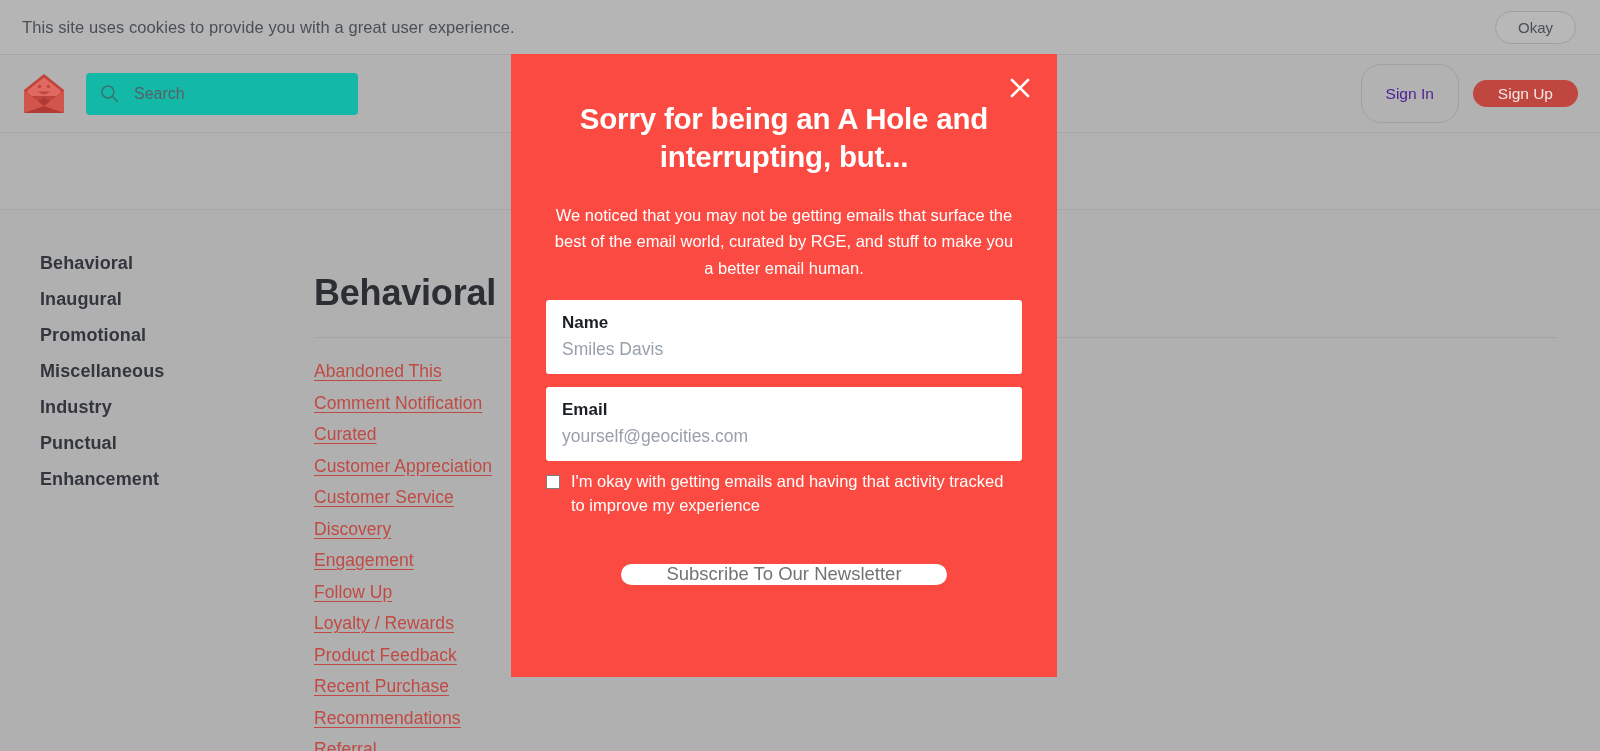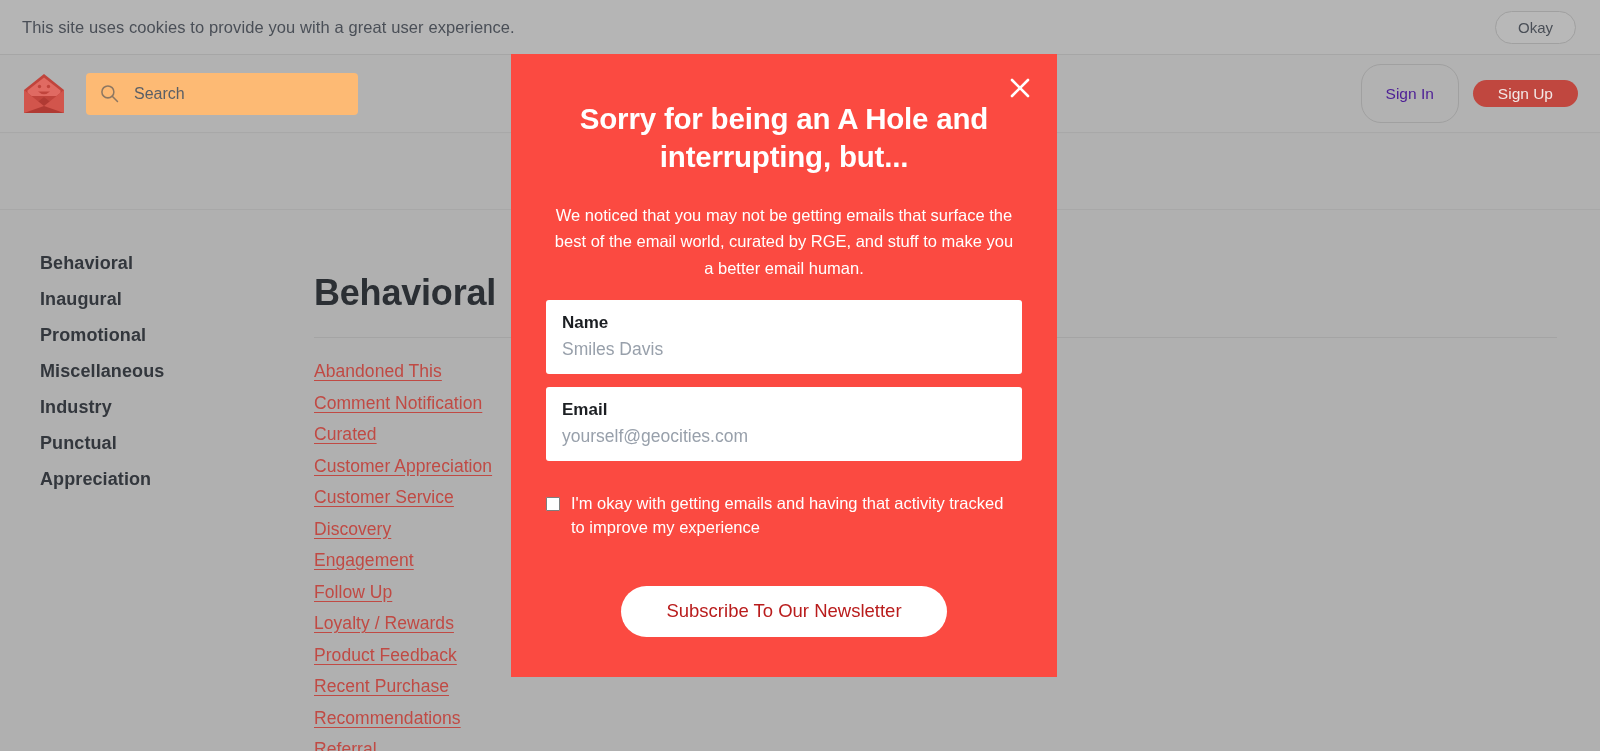--- a/index.html
+++ b/index.html
@@ -62,21 +62,21 @@
   .logo {
     width: 44px;
     height: 44px;
     flex: 0 0 auto;
     margin-right: 20px;
     display: block;
   }
   .search-box {
     width: 272px;
     height: 42px;
-    background: #fdba74;
+    background: #14b8a6;
     border: none;
     border-radius: 4px;
     display: flex;
     align-items: center;
     padding: 0 14px;
     cursor: text;
   }
   .search-ico {
     width: 19px; height: 19px;
     flex: 0 0 auto;
@@ -253,21 +253,21 @@
     width: 100%;
     font-family: "Liberation Sans", sans-serif;
     font-size: 17.5px;
     color: #98a0ab;
     background: transparent;
     line-height: 1.1;
   }
   .field-input::placeholder { color: #98a0ab; opacity: 1; }
 
   .consent-row {
-    margin-top: 30px;
+    margin-top: 8px;
     display: flex;
     align-items: flex-start;
     gap: 11px;
     padding-right: 12px;
   }
   .consent-box {
     width: 14px;
     height: 14px;
     flex: 0 0 auto;
     margin-top: 6px;
@@ -286,26 +286,26 @@
     cursor: pointer;
   }
 
   .subscribe-wrap {
     margin-top: 46px;
     display: flex;
     justify-content: center;
   }
   .subscribe-btn {
     background: #ffffff;
-    color: #b91c1c;
+    color: #737373;
     border: none;
     border-radius: 26px;
     font-family: "Liberation Sans", sans-serif;
     font-size: 18.5px;
-    padding: 16px 45px;
+    padding: 1px 45px;
     cursor: pointer;
     line-height: 1;
   }
 </style>
 </head>
 <body>
 
 <div class="cookie-bar">
   <span class="cookie-text">This site uses cookies to provide you with a great user experience.</span>
   <button class="okay-btn">Okay</button>
@@ -347,21 +347,21 @@
 
 <div class="page-body">
 
   <nav class="sidebar">
     <a class="side-item">Behavioral</a>
     <a class="side-item">Inaugural</a>
     <a class="side-item">Promotional</a>
     <a class="side-item">Miscellaneous</a>
     <a class="side-item">Industry</a>
     <a class="side-item">Punctual</a>
-    <a class="side-item">Appreciation</a>
+    <a class="side-item">Enhancement</a>
   </nav>
 
   <main class="main-col">
     <h1 class="main-title">Behavioral</h1>
     <div class="main-rule"></div>
 
     <ul class="link-list">
       <li class="link-item"><a class="cat-link">Abandoned This</a></li>
       <li class="link-item"><a class="cat-link">Comment Notification</a></li>
       <li class="link-item"><a class="cat-link">Curated</a></li>

